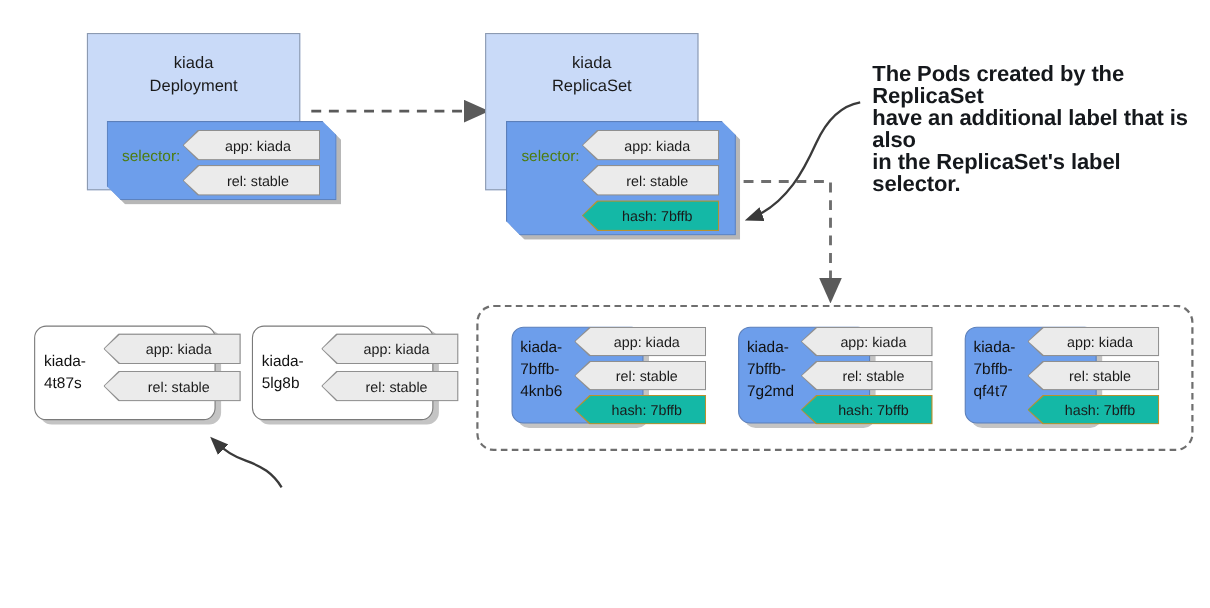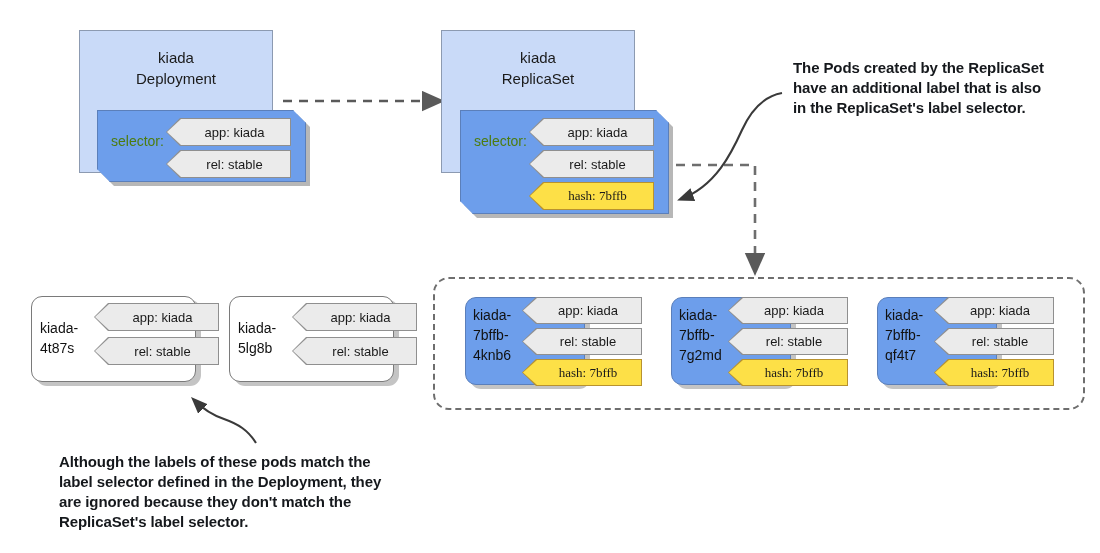--- a/index.html
+++ b/index.html
@@ -74,21 +74,21 @@
     align-items: center;
     justify-content: center;
     font-size: 13px;
     color: #1a1a1a;
     white-space: nowrap;
     background: #ebebeb;
     -webkit-clip-path: polygon(14px 0, 100% 0, 100% 100%, 14px 100%, 0 50%);
     clip-path: polygon(14px 0, 100% 0, 100% 100%, 14px 100%, 0 50%);
     padding-left: 12px;
   }
-  .tag.yellow { background: #fde047; font-family: Liberation Serif, serif; }
+  .tag.yellow { background: #14b8a6; }
   .tag-border {
     position: absolute;
     box-sizing: border-box;
     background: #8f8f8f;
     -webkit-clip-path: polygon(14px 0, 100% 0, 100% 100%, 14px 100%, 0 50%);
     clip-path: polygon(14px 0, 100% 0, 100% 100%, 14px 100%, 0 50%);
   }
   .tag-border.yellow { background: #b8922f; }
 
   
@@ -110,21 +110,21 @@
   }
   .pod-shadow {
     position: absolute;
     border-radius: 11px;
     background: #c4c4c4;
   }
 
   
   .annotation {
     position: absolute;
-    font-size: 15px;
+    font-size: 20px;
     font-weight: bold;
     color: #15181c;
     line-height: 20px;
     white-space: pre-line;
     letter-spacing: -0.1px;
   }
 
   
   .dash-group {
     position: absolute;
@@ -250,18 +250,14 @@
   <div class="pod-name" style="left:885px; top:305px;">kiada-
 7bffb-
 qf4t7</div>
   <div class="tag-border" style="left:934px; top:297px; width:120px; height:27px;"></div>
   <div class="tag" style="left:935px; top:298px; width:118px; height:25px;">app: kiada</div>
   <div class="tag-border" style="left:934px; top:328px; width:120px; height:27px;"></div>
   <div class="tag" style="left:935px; top:329px; width:118px; height:25px;">rel: stable</div>
   <div class="tag-border yellow" style="left:934px; top:359px; width:120px; height:27px;"></div>
   <div class="tag yellow" style="left:935px; top:360px; width:118px; height:25px;">hash: 7bffb</div>
 
-  <div class="annotation" style="left:59px; top:452px; width:420px;">Although the labels of these pods match the
-label selector defined in the Deployment, they
-are ignored because they don't match the
-ReplicaSet's label selector.</div>
 
 </div>
 
 </body></html>

